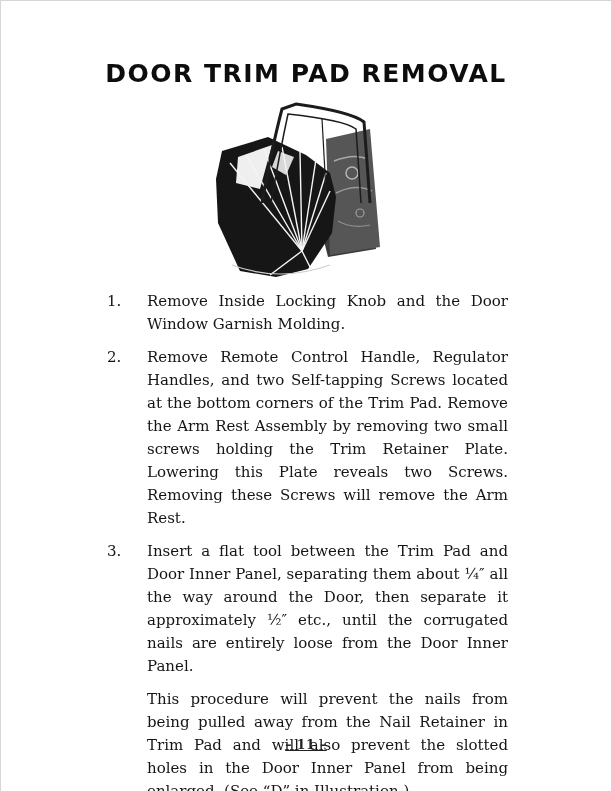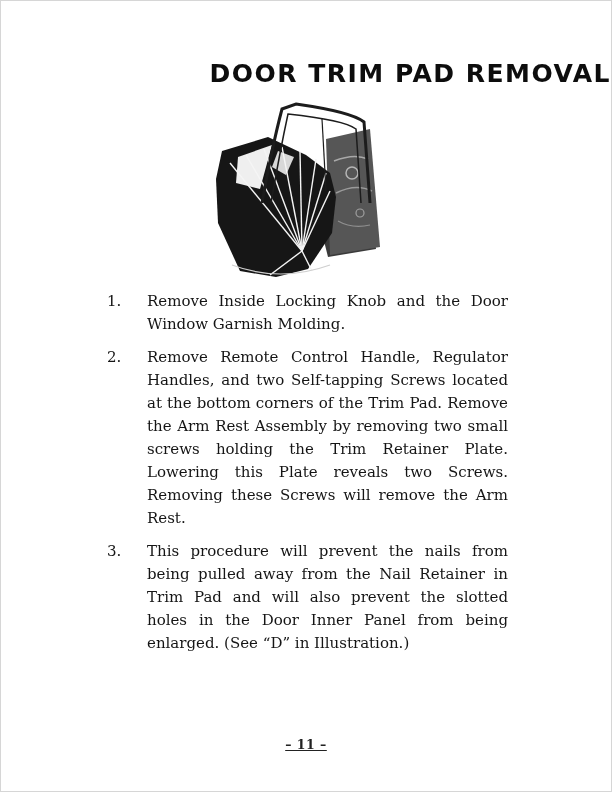--- a/index.html
+++ b/index.html
@@ -17,21 +17,21 @@
     font-family: "DejaVu Serif", "Liberation Serif", serif;
     color: #151515;
     overflow: hidden;
   }
   .title {
     position: absolute;
     top: 58px;
     left: 0;
     width: 100%;
     margin: 0;
-    text-align: right;
+    text-align: center;
     font-family: "DejaVu Sans", "Liberation Sans", sans-serif;
     font-weight: bold;
     font-size: 25px;
     letter-spacing: 1.5px;
     color: #0d0d0d;
   }
   .figure {
     position: absolute;
     top: 100px;
     left: 209px;
@@ -136,20 +136,21 @@
     </li>
     <li class="step">
       <span class="num">2.</span>
       <div class="step-body">
         <p>Remove Remote Control Handle, Regulator Handles, and two Self-tapping Screws located at the bottom corners of the Trim Pad. Remove the Arm Rest Assembly by removing two small screws holding the Trim Retainer Plate. Lowering this Plate reveals two Screws. Removing these Screws will remove the Arm Rest.</p>
       </div>
     </li>
     <li class="step">
       <span class="num">3.</span>
       <div class="step-body">
+        <p>Insert a flat tool between the Trim Pad and Door Inner Panel, separating them about ¼″ all the way around the Door, then separate it approximately ½″ etc., until the corrugated nails are entirely loose from the Door Inner Panel.</p>
         <p>This procedure will prevent the nails from being pulled away from the Nail Retainer in Trim Pad and will also prevent the slotted holes in the Door Inner Panel from being enlarged. (See “D” in Illustration.)</p>
       </div>
     </li>
   </ol>
 
   <div class="page-number">– 11 –</div>
 
 </div>
 
 </body></html>

